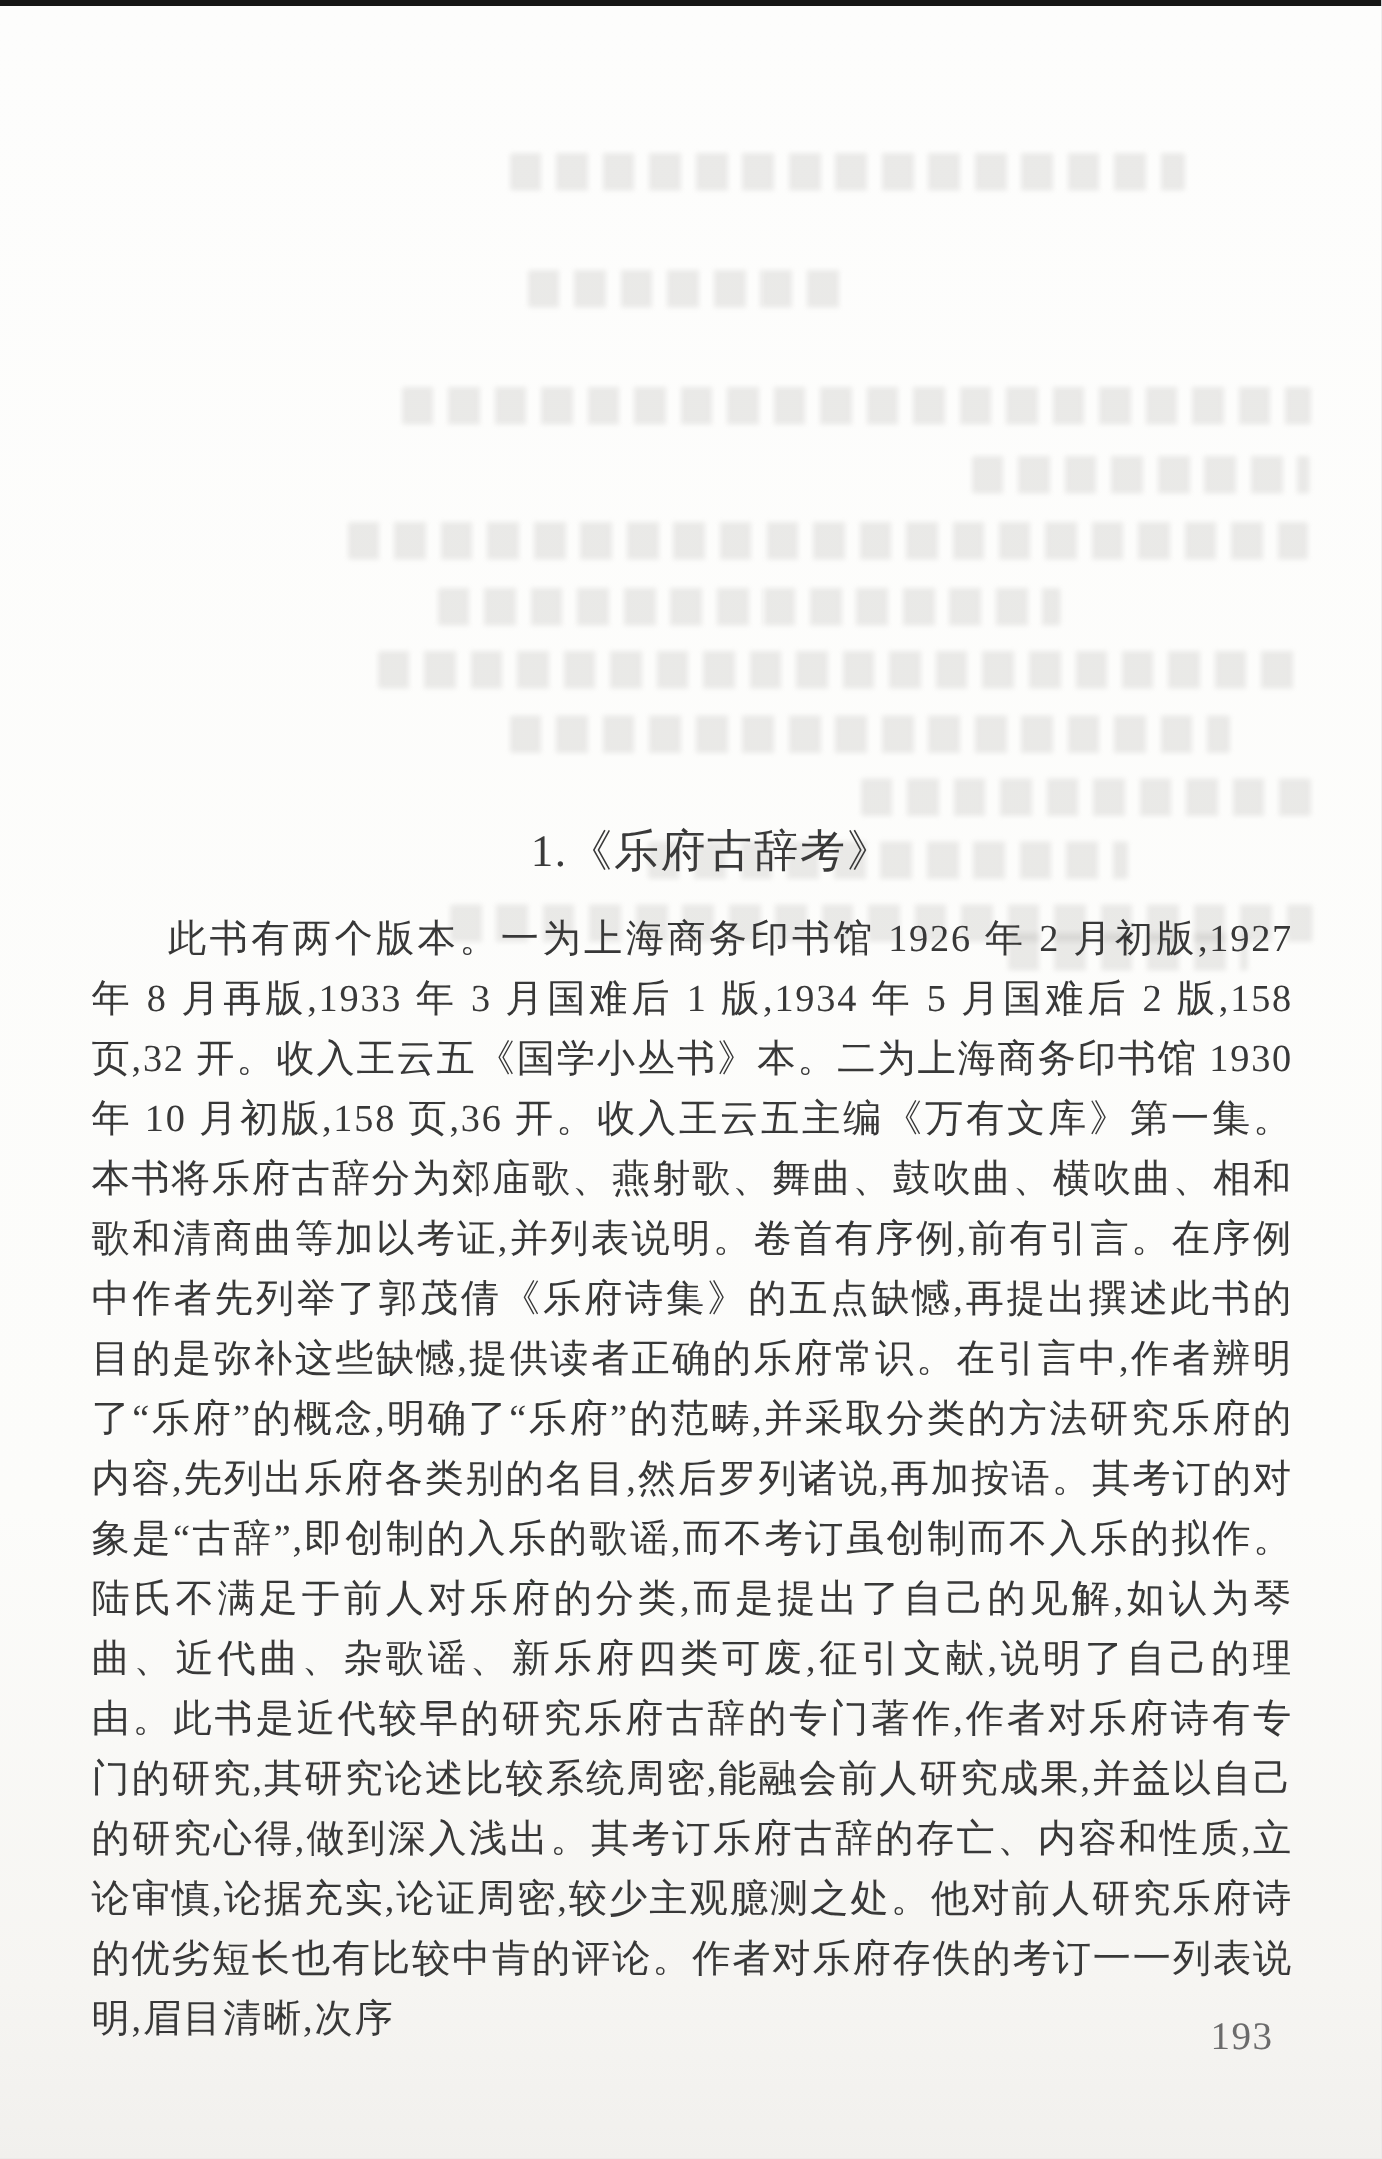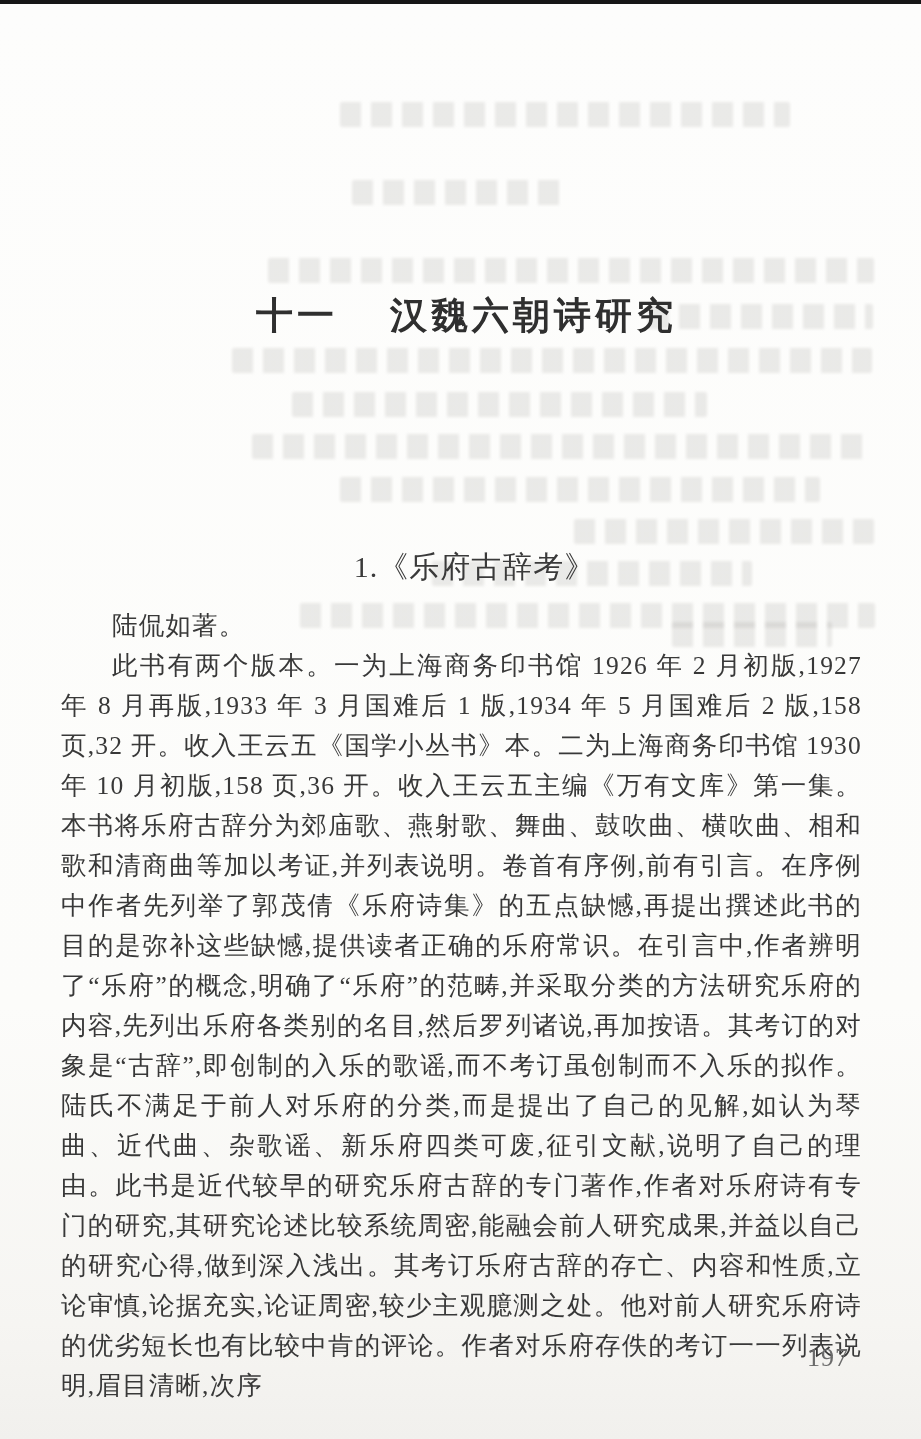--- a/index.html
+++ b/index.html
@@ -105,26 +105,22 @@
   <div class="ghost" style="left:648px; top:304px; width:225px;"></div>
   <div class="ghost" style="left:232px; top:348px; width:640px;"></div>
   <div class="ghost" style="left:292px; top:392px; width:415px;"></div>
   <div class="ghost" style="left:252px; top:434px; width:618px;"></div>
   <div class="ghost" style="left:340px; top:477px; width:480px;"></div>
   <div class="ghost" style="left:574px; top:519px; width:300px;"></div>
   <div class="ghost" style="left:432px; top:561px; width:320px;"></div>
   <div class="ghost" style="left:300px; top:603px; width:575px;"></div>
   <div class="ghost" style="left:672px; top:622px; width:160px;"></div>
 
-  <h1 class="chapter-title">
-    <span class="chapter-no">十一</span><span>汉魏六朝诗研究</span>
-  </h1>
 
   <h2 class="section-title">1.《乐府古辞考》</h2>
 
   <div class="body-text">
-    <p>陆侃如著。</p>
     <p>此书有两个版本。一为上海商务印书馆 1926 年 2 月初版,1927 年 8 月再版,1933 年 3 月国难后 1 版,1934 年 5 月国难后 2 版,158 页,32 开。收入王云五《国学小丛书》本。二为上海商务印书馆 1930 年 10 月初版,158 页,36 开。收入王云五主编《万有文库》第一集。本书将乐府古辞分为郊庙歌、燕射歌、舞曲、鼓吹曲、横吹曲、相和歌和清商曲等加以考证,并列表说明。卷首有序例,前有引言。在序例中作者先列举了郭茂倩《乐府诗集》的五点缺憾,再提出撰述此书的目的是弥补这些缺憾,提供读者正确的乐府常识。在引言中,作者辨明了“乐府”的概念,明确了“乐府”的范畴,并采取分类的方法研究乐府的内容,先列出乐府各类别的名目,然后罗列诸说,再加按语。其考订的对象是“古辞”,即创制的入乐的歌谣,而不考订虽创制而不入乐的拟作。陆氏不满足于前人对乐府的分类,而是提出了自己的见解,如认为琴曲、近代曲、杂歌谣、新乐府四类可废,征引文献,说明了自己的理由。此书是近代较早的研究乐府古辞的专门著作,作者对乐府诗有专门的研究,其研究论述比较系统周密,能融会前人研究成果,并益以自己的研究心得,做到深入浅出。其考订乐府古辞的存亡、内容和性质,立论审慎,论据充实,论证周密,较少主观臆测之处。他对前人研究乐府诗的优劣短长也有比较中肯的评论。作者对乐府存佚的考订一一列表说明,眉目清晰,次序</p>
   </div>
 
-  <div class="page-number">197</div>
+  <div class="page-number">193</div>
 
 </div>
 
 </body></html>

